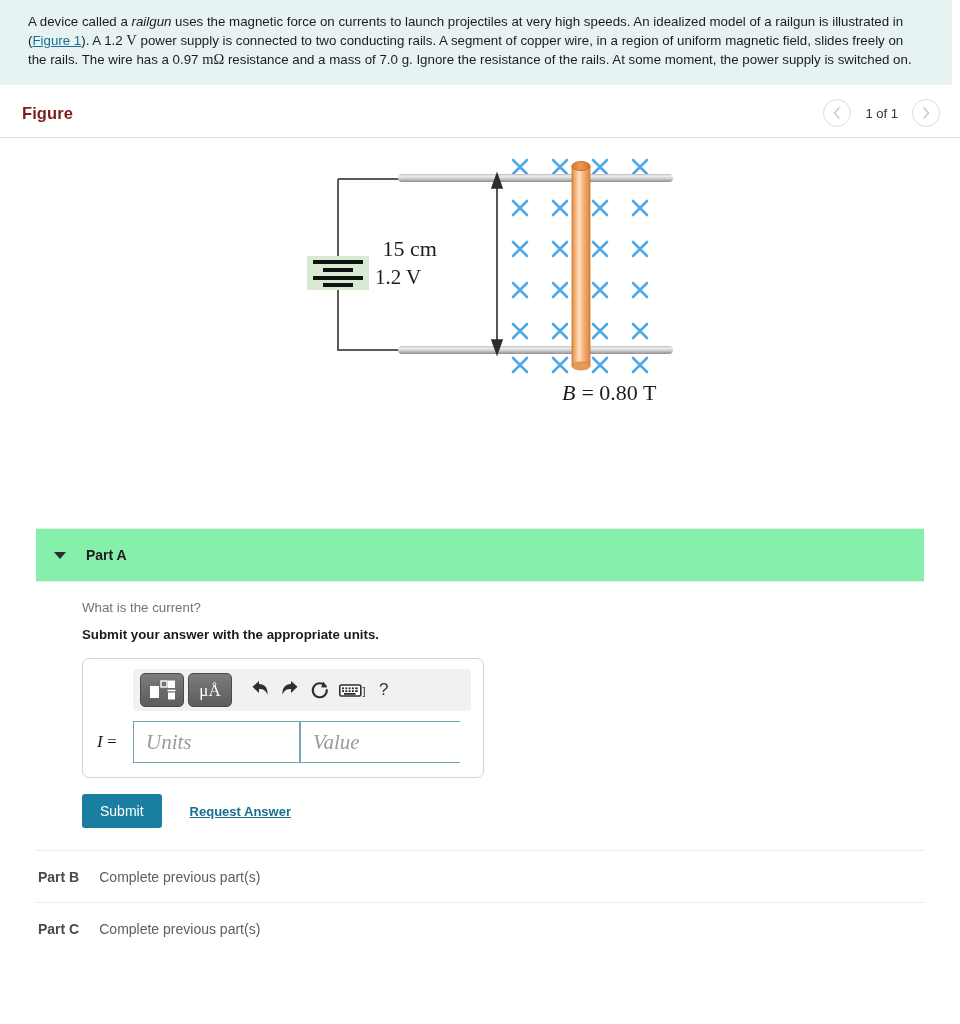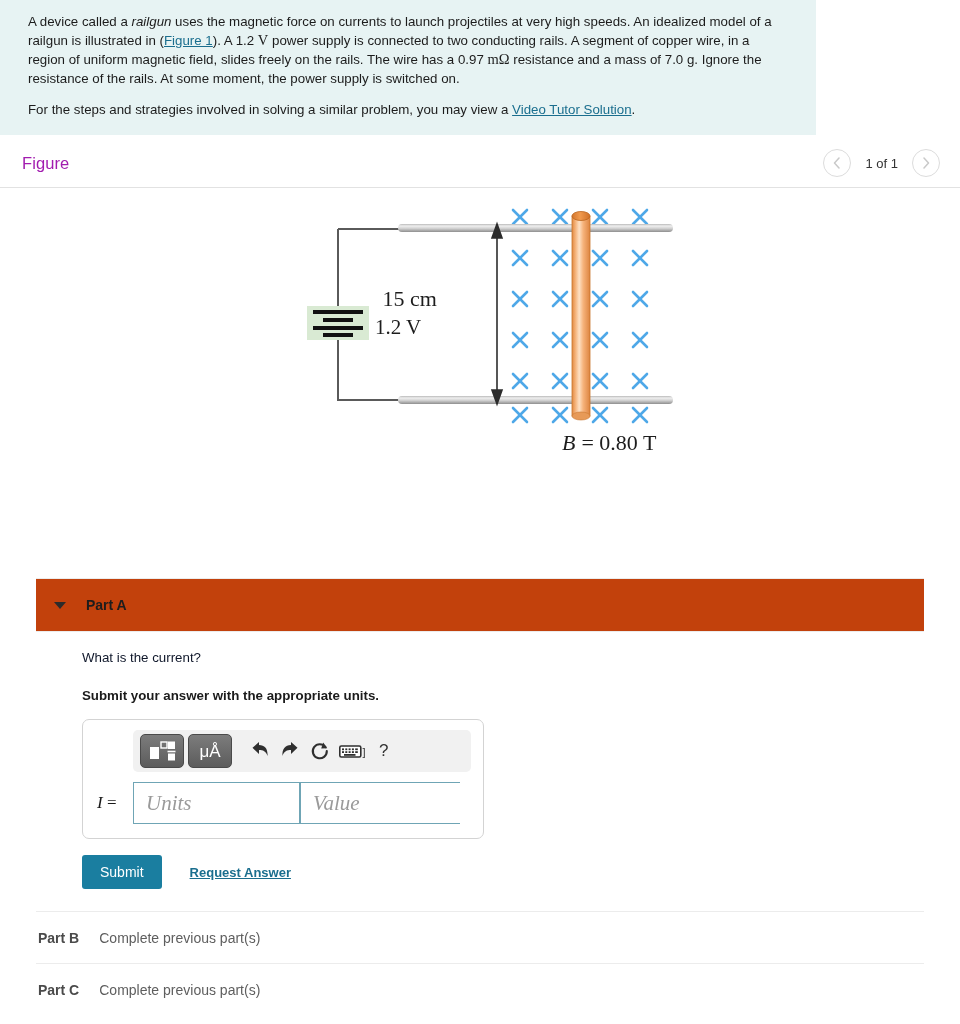--- a/index.html
+++ b/index.html
@@ -10,21 +10,21 @@
     background: #ffffff;
     font-family: "Liberation Sans", sans-serif;
     color: #222222;
     overflow: hidden;
   }
 
   
   .statement {
     background: #e7f3f3;
     padding: 12px 28px 16px 28px;
-    width: 816px;
+    width: 952px;
   }
   .statement p {
     margin: 0 0 12px 0;
     font-size: 13.3px;
     line-height: 19px;
     color: #1c1c1c;
   }
   .statement p:last-child { margin-bottom: 0; }
   .statement .em { font-style: italic; }
   .serifnum { font-family: "Liberation Serif", serif; font-size: 14.5px; }
@@ -37,22 +37,22 @@
   
   .figure-head {
     display: flex;
     align-items: center;
     justify-content: space-between;
     padding: 14px 20px 10px 22px;
     border-bottom: 1px solid #e2e2e2;
   }
   .figure-title {
     font-size: 16.5px;
-    font-weight: normal;
-    color: #a21caf;
+    font-weight: bold;
+    color: #7f1d1d;
     letter-spacing: .1px;
   }
   .pager { display: flex; align-items: center; gap: 14px; }
   .pg-btn {
     width: 28px; height: 28px;
     border-radius: 50%;
     border: 1px solid #dcdcdc;
     background: #ffffff;
     display: flex; align-items: center; justify-content: center;
     cursor: pointer;
@@ -66,21 +66,21 @@
   .figure-canvas {
     position: relative;
     height: 390px;
     background: #ffffff;
   }
   .figure-svg { position: absolute; left: 0; top: 0; }
 
   
   .part-band {
     margin: 0 36px;
-    background: #c2410c;
+    background: #86efac;
     border-top: 1px solid #ececec;
     border-bottom: 1px solid #ececec;
     height: 54px;
     display: flex;
     align-items: center;
     padding-left: 18px;
   }
   .caret {
     width: 0; height: 0;
     border-left: 6px solid transparent;
@@ -91,22 +91,22 @@
   }
   .part-label {
     font-size: 14px;
     font-weight: bold;
     color: #1d1d1d;
   }
 
   .part-body { padding: 18px 0 0 82px; }
   .q-text {
     font-size: 13.3px;
-    color: #0f172a;
-    margin: 0 0 23px 0;
+    color: #737373;
+    margin: 0 0 12px 0;
   }
   .q-instr {
     font-size: 13.3px;
     font-weight: bold;
     color: #1b1b1b;
     margin: 0 0 16px 0;
   }
 
   
   .answer-box {
@@ -135,21 +135,21 @@
     cursor: pointer;
   }
   .tb-icon {
     width: 26px; height: 24px;
     display: flex; align-items: center; justify-content: center;
     cursor: pointer;
   }
   .tb-sep { width: 7px; }
   .mu-text {
     color: #ffffff;
-    font-family: Liberation Sans, sans-serif;
+    font-family: Liberation Serif, serif;
     font-size: 17px;
     line-height: 1;
   }
   .tb-help {
     font-size: 17px;
     color: #333333;
     font-family: "Liberation Sans", sans-serif;
     cursor: pointer;
     padding: 0 4px;
   }
@@ -225,21 +225,20 @@
   .part-row .pstatus {
     font-size: 14px;
     color: #5e5e5e;
   }
 </style>
 </head>
 <body>
 
 <div class="statement">
   <p><span>A device called a </span><span class="em">railgun</span><span> uses the magnetic force on currents to launch projectiles at very high speeds. An idealized model of a railgun is illustrated in (</span><span class="link">Figure 1</span><span>). A 1.2 </span><span class="serifnum">V</span><span> power supply is connected to two conducting rails. A segment of copper wire, in a region of uniform magnetic field, slides freely on the rails. The wire has a 0.97 </span><span class="serifnum">mΩ</span><span> resistance and a mass of 7.0 g. Ignore the resistance of the rails. At some moment, the power supply is switched on.</span></p>
-  <p><span>For the steps and strategies involved in solving a similar problem, you may view a </span><span class="link">Video Tutor Solution</span><span>.</span></p>
 </div>
 
 <div class="figure-head">
   <div class="figure-title">Figure</div>
   <div class="pager">
     <div class="pg-btn">
       <svg width="10" height="12" viewBox="0 0 10 12">
         <path d="M7 1 L2.5 6 L7 11" fill="none" stroke="#c9c9c9" stroke-width="1.5" stroke-linecap="round" stroke-linejoin="round"></path>
       </svg>
     </div>

